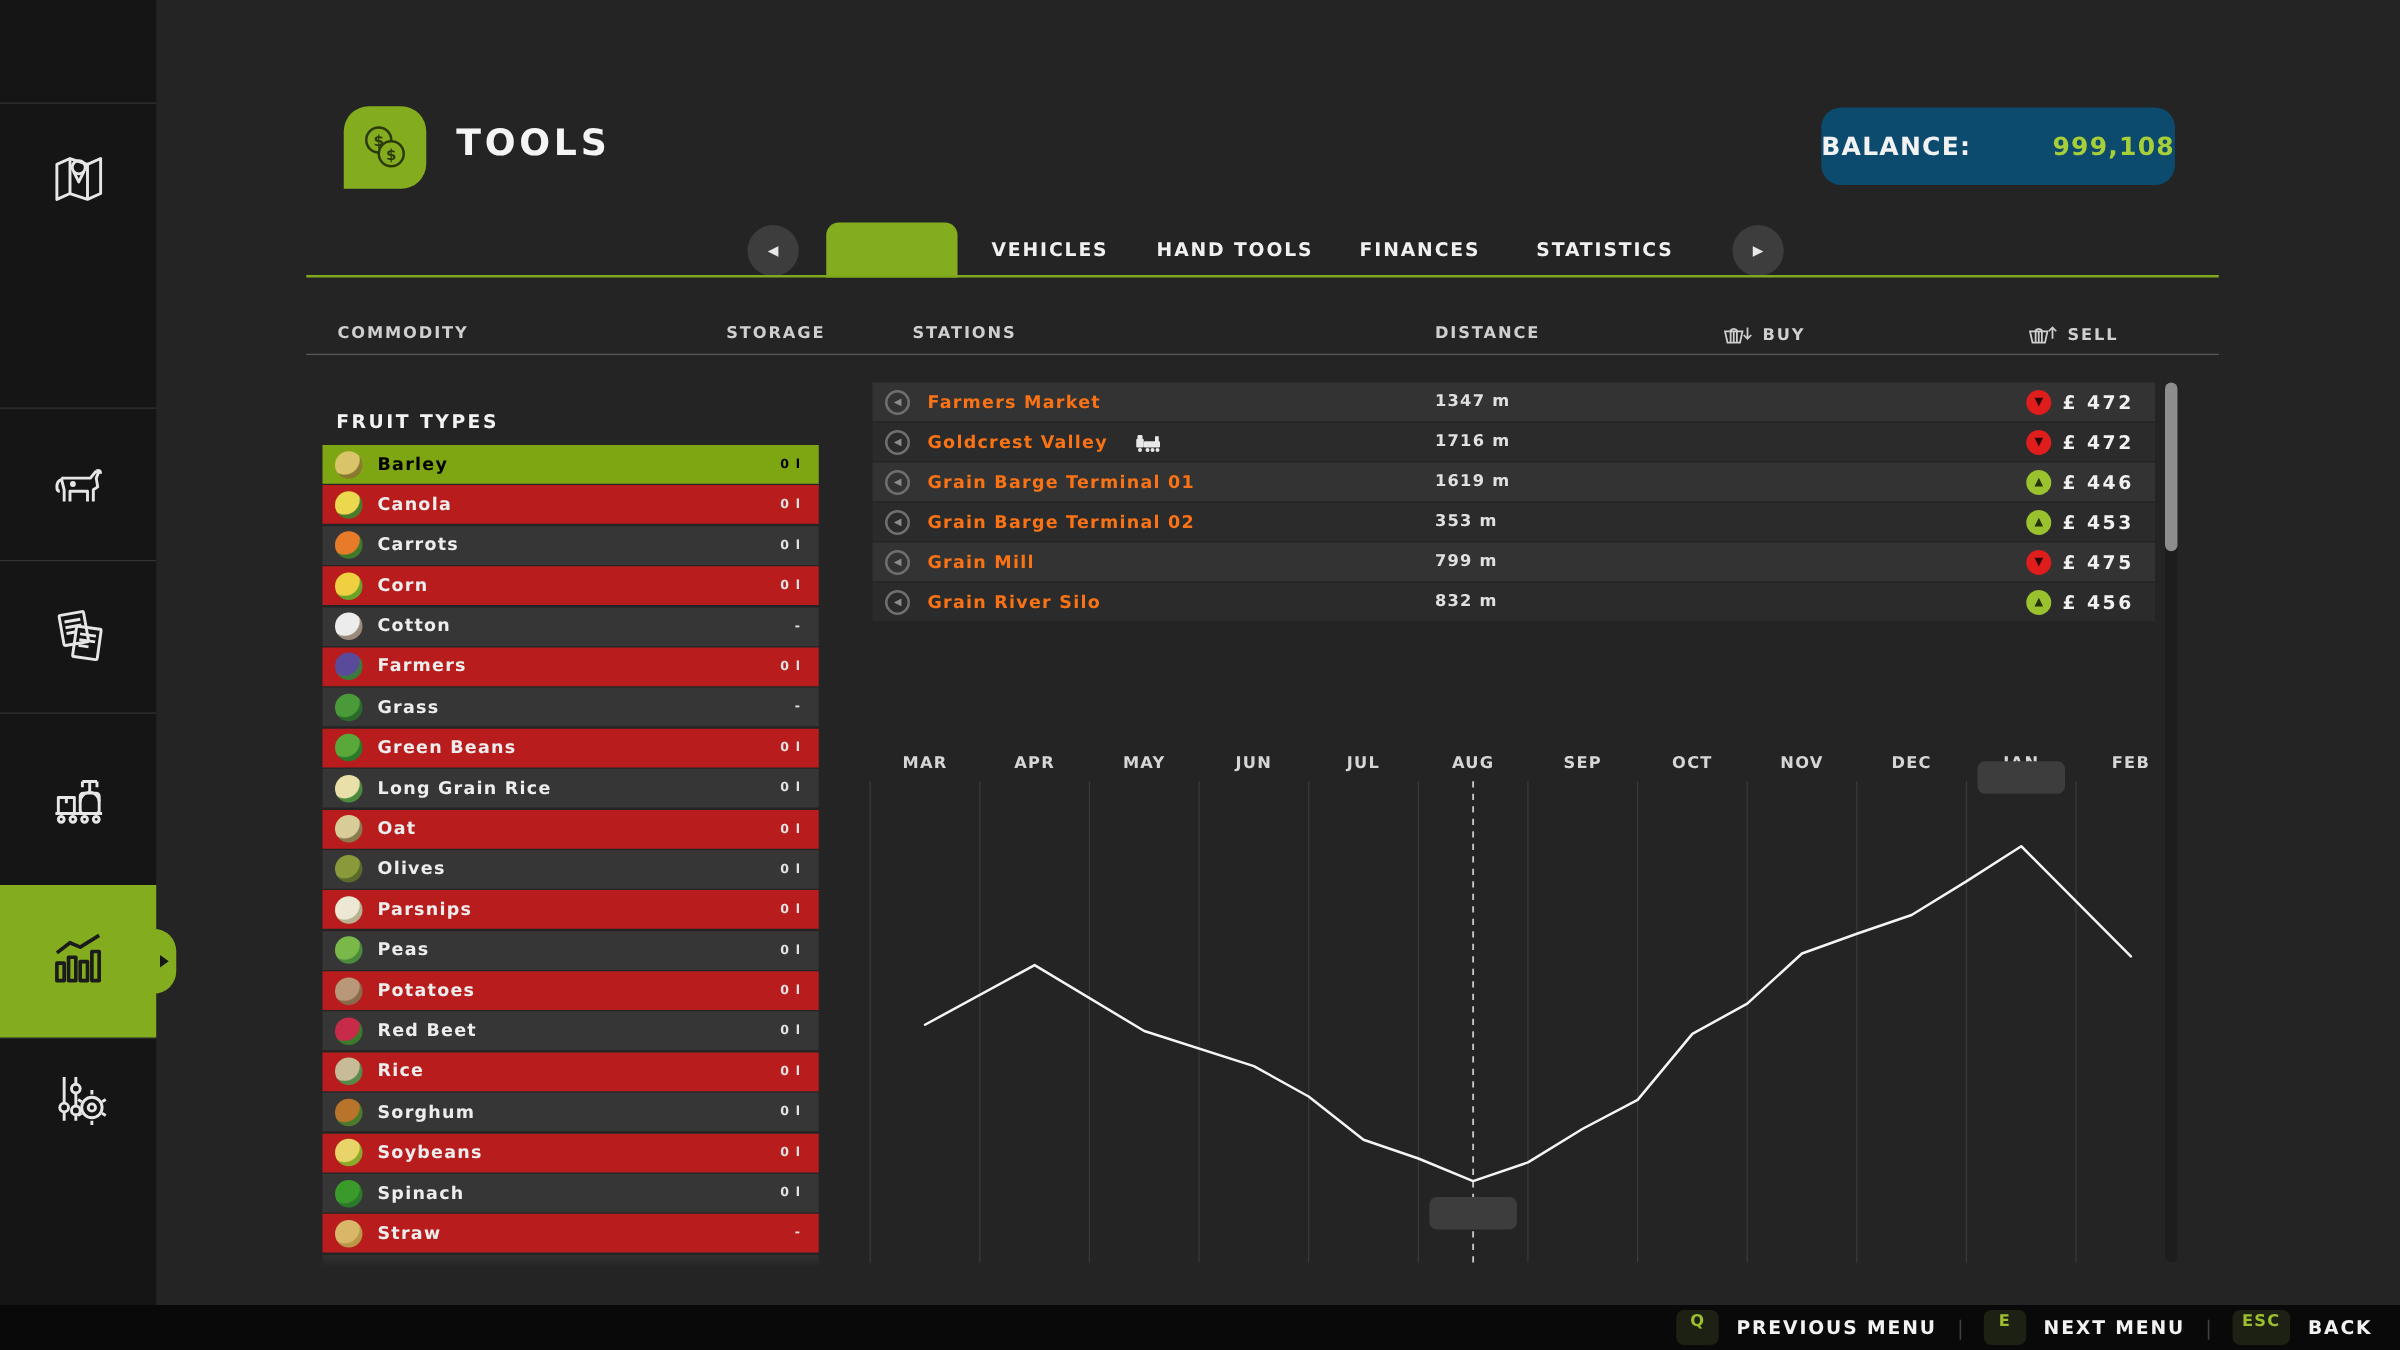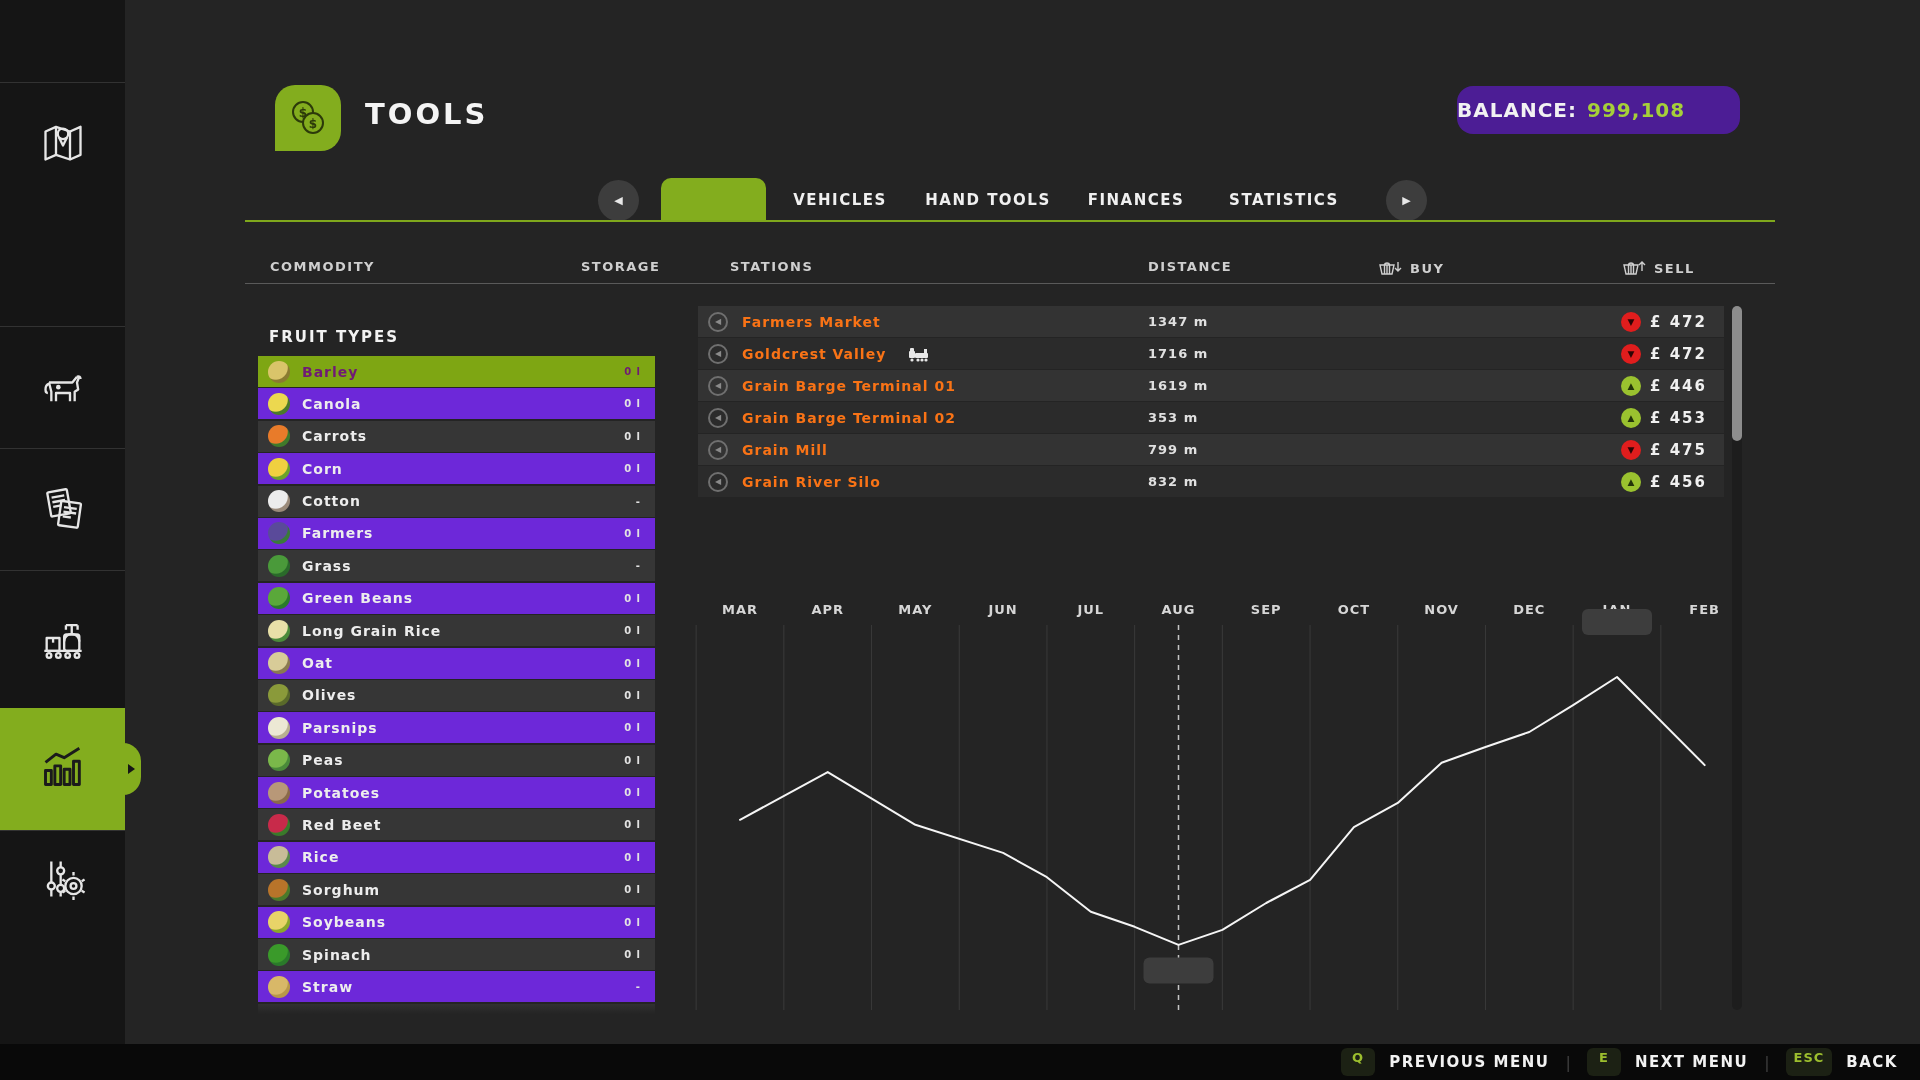--- a/index.html
+++ b/index.html
@@ -17,22 +17,22 @@
     width:34px; height:52px; background:#83ad1e; border-radius:0 18px 18px 0; z-index:-1; }
   .sb-item.active .bump::after { content:""; position:absolute; right:6px; top:50%;
     transform:translateY(-50%); width:0; height:0;
     border-left:7px solid #161616; border-top:5px solid transparent; border-bottom:5px solid transparent; }
 
   
   .page-icon { position:absolute; left:275px; top:85px; width:66px; height:66px;
     background:#83ad1e; border-radius:20px 20px 20px 0; display:flex; align-items:center; justify-content:center; }
   .page-title { position:absolute; left:365px; top:97px; color:#f4f4f4; font-size:29px;
     font-weight:bold; letter-spacing:3px; }
-  .balance { position:absolute; left:1457px; top:86px; width:283px; height:48px; background:#4c1d95;
-    border-radius:16px; display:flex; align-items:center; justify-content:flex-start; gap:10px;
+  .balance { position:absolute; left:1457px; top:86px; width:283px; height:62px; background:#0c4a6e;
+    border-radius:16px; display:flex; align-items:center; justify-content:space-between; gap:10px;
     font-size:20px; font-weight:bold; letter-spacing:1px; color:#f2f2f2; }
   .balance .val { color:#a6cf39; }
 
   
   .tab-arrow { position:absolute; top:180px; width:41px; height:41px; border-radius:50%;
     background:#3d3d3d; border:none; color:#e8e8e8; font-size:11px; cursor:pointer;
     display:flex; align-items:center; justify-content:center; }
   .tab-active { position:absolute; left:661px; top:178px; width:105px; height:44px;
     background:#83ad1e; border-radius:10px 10px 0 0; }
   .tab { position:absolute; top:178px; width:148px; height:44px; display:flex; align-items:center;
@@ -44,25 +44,25 @@
     letter-spacing:1.5px; display:flex; align-items:center; gap:8px; }
   .col-divider { position:absolute; left:245px; top:283px; width:1530px; height:1px; background:#5a5a5a; }
   .basket-ico svg { display:block; }
 
   
   .fruit-title { position:absolute; left:269px; top:328px; color:#f2f2f2; font-size:15px;
     font-weight:bold; letter-spacing:2px; }
   .fruit-list { position:absolute; left:258px; top:356px; width:397px; display:flex;
     flex-direction:column; gap:1.4px; }
   .f-row { height:31px; display:flex; align-items:center; padding:0 14px 0 10px; cursor:pointer; }
-  .f-row.dark { background:#6d28d9;justify-content:space-between; } .f-row.light { background:#363636; }
+  .f-row.dark { background:#b91c1c;justify-content:space-between; } .f-row.light { background:#363636; }
   .f-row.selected { background:#7ea613; }
   .f-ico { width:22px; height:22px; border-radius:50%; margin-right:12px; flex:0 0 22px; }
   .f-name { color:#ededed; font-size:14px; font-weight:bold; letter-spacing:1px; flex:1; }
-  .f-row.selected .f-name, .f-row.selected .f-val { color:#701a75; }
+  .f-row.selected .f-name, .f-row.selected .f-val { color:#000000; }
   .f-val { color:#e2e2e2; font-size:10px; font-weight:bold; letter-spacing:1px; }
   .fruit-fade { position:absolute; left:258px; top:1004px; width:397px; height:10px;
     background:linear-gradient(#313131,rgba(49,49,49,0)); }
 
   
   .stations { position:absolute; left:698px; top:306px; width:1026px; display:flex;
     flex-direction:column; gap:1px; }
   .s-row { height:31px; position:relative; display:flex; align-items:center; padding-left:10px; cursor:pointer; }
   .s-row.light { background:#333333; } .s-row.dark { background:#2b2b2b; }
   .hotspot { width:20px; height:20px; border:2px solid #6f6f6f; border-radius:50%; margin-right:14px;

